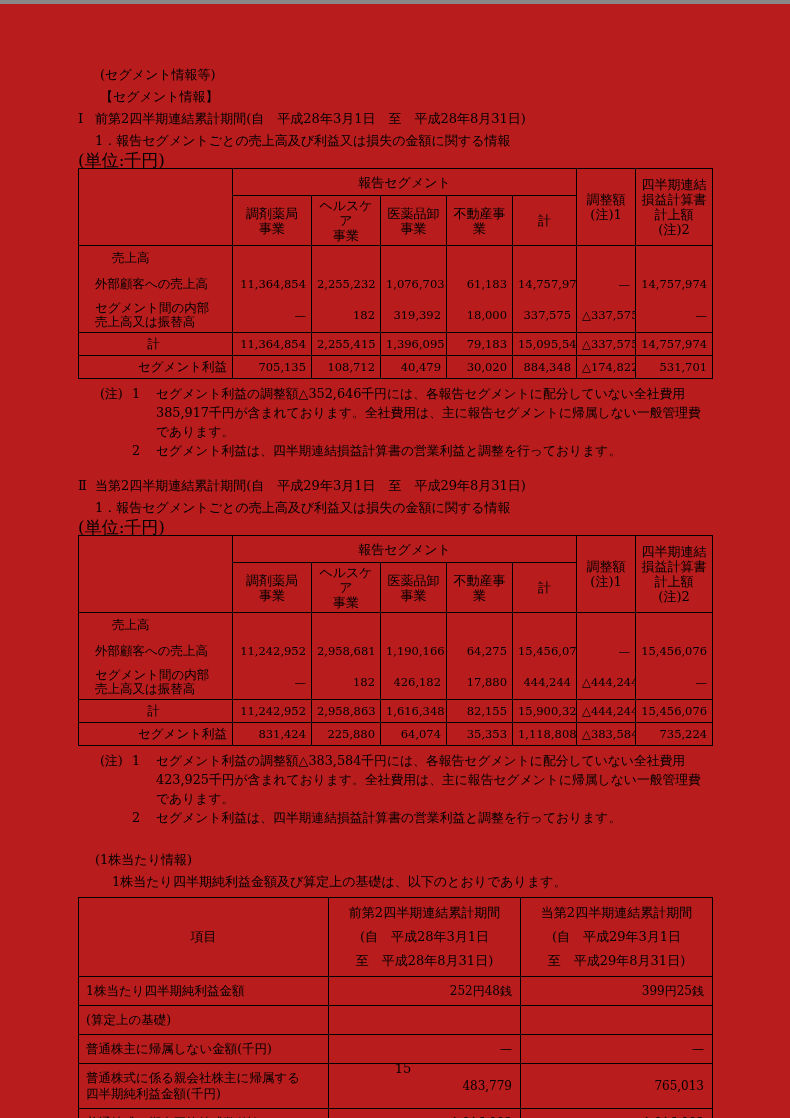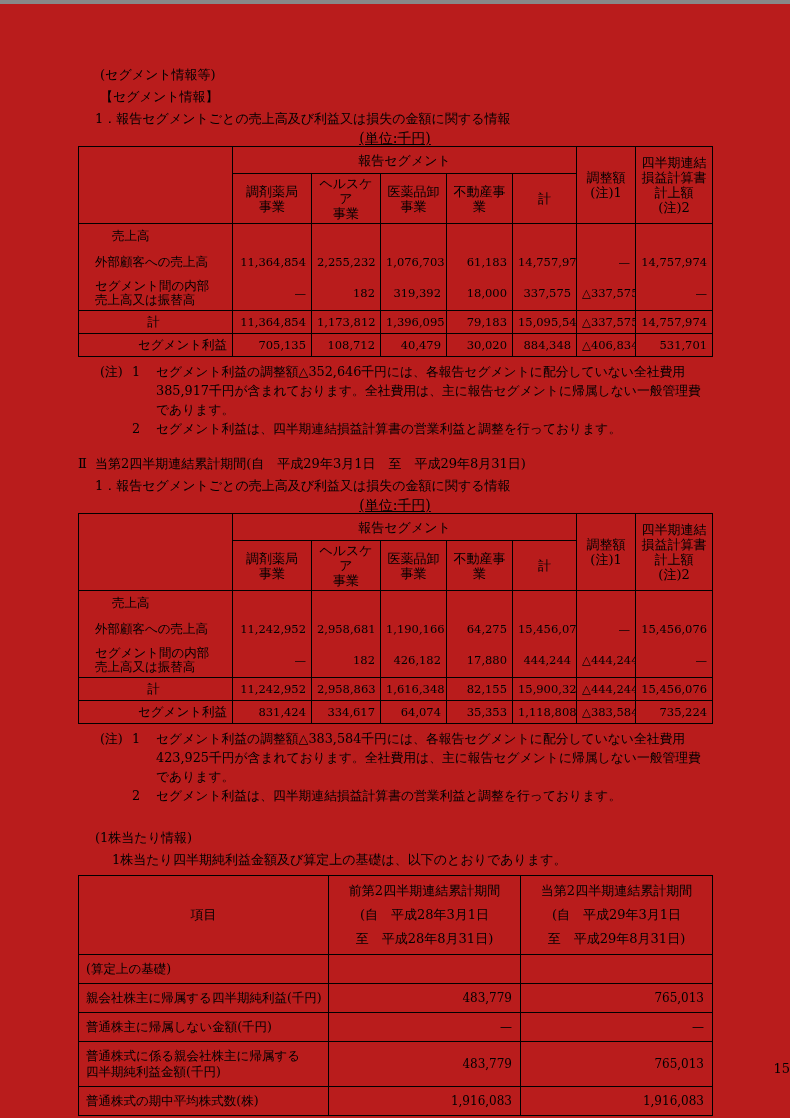--- a/index.html
+++ b/index.html
@@ -7,21 +7,21 @@
     width:790px;height:1118px;background:#b91c1c;color:#000;
     font-family:"DejaVu Serif","Liberation Serif",serif;
     position:relative;box-sizing:border-box;
     padding:60px 78px 0 78px;font-size:13px;
     margin:4px auto;overflow:hidden;
   }
   .h-indent{margin-left:22px;line-height:22px;}
   .sec-line{line-height:22px;}
   .sec-line .numeral{display:inline-block;width:17px;}
   .sub-line{margin-left:17px;line-height:22px;}
-  .unit{text-align:center;font-size:14px;line-height:15px;margin-top:1px;text-decoration:underline;}
+  .unit{text-align:left;font-size:17px;line-height:15px;margin-top:1px;}
 
   table{border-collapse:collapse;table-layout:fixed;width:634px;}
   td,th{border:1px solid #000;font-weight:normal;overflow:hidden;}
   th{text-align:center;font-size:13px;line-height:15px;padding:2px 1px;vertical-align:middle;}
   .ml{white-space:pre-line;}
 
   
   .seg td{font-size:11.5px;line-height:14px;padding:3px 5px;vertical-align:middle;}
   .seg th.grp{height:22px;}
   .seg tr.sub th{height:32px;}
@@ -46,30 +46,33 @@
 
   
   .eps-title{margin-top:22px;margin-left:17px;line-height:22px;}
   .eps-sub{margin-left:34px;line-height:22px;}
   .eps{margin-top:4px;}
   .eps th{line-height:24px;padding:3px 2px;}
   .eps td{font-size:12.5px;line-height:16px;padding:6px 6px;vertical-align:middle;}
   .eps td.lbl{text-align:left;padding-left:7px;}
   .eps td.num{text-align:right;font-size:12px;padding-right:8px;}
 
-  .page-number{position:absolute;left:16px;right:0;bottom:46px;text-align:right;font-size:13px;}
+  .page-number{position:absolute;left:16px;right:0;bottom:46px;text-align:center;font-size:13px;}
 </style>
 </head>
 <body>
 
 <div class="page">
 
   <div class="h-indent">(セグメント情報等)</div>
   <div class="h-indent">【セグメント情報】</div>
 
+  <div class="sec-line">
+    <span class="numeral">Ⅰ</span><span>前第2四半期連結累計期間(自　平成28年3月1日　至　平成28年8月31日)</span>
+  </div>
   <div class="sub-line">1．報告セグメントごとの売上高及び利益又は損失の金額に関する情報</div>
   <div class="unit">(単位:千円)</div>
 
   <table class="seg">
     <colgroup>
       <col style="width:154px">
         <col style="width:79px">
         <col style="width:69px">
         <col style="width:66px">
       <col style="width:66px">
@@ -127,35 +130,35 @@
         <td class="num">182</td>
         <td class="num">319,392</td>
         <td class="num">18,000</td>
         <td class="num">337,575</td>
         <td class="num">△337,575</td>
         <td class="num">—</td>
       </tr>
       <tr class="t">
         <td class="lbl ctr">計</td>
         <td class="num">11,364,854</td>
-        <td class="num">1,173,812</td>
+        <td class="num">2,255,415</td>
         <td class="num">1,396,095</td>
         <td class="num">79,183</td>
         <td class="num">15,095,549</td>
         <td class="num">△337,575</td>
         <td class="num">14,757,974</td>
       </tr>
       <tr class="p">
         <td class="lbl">セグメント利益</td>
         <td class="num">705,135</td>
         <td class="num">108,712</td>
         <td class="num">40,479</td>
         <td class="num">30,020</td>
         <td class="num">884,348</td>
-        <td class="num">△406,834</td>
+        <td class="num">△174,822</td>
         <td class="num">531,701</td>
       </tr>
     </tbody>
   </table>
 
   <div class="notes">
     <div class="note-row">
       <span class="note-mark">(注)</span>
       <span class="note-num">1</span>
       <div class="note-text">セグメント利益の調整額△352,646千円には、各報告セグメントに配分していない全社費用385,917千円が含まれております。全社費用は、主に報告セグメントに帰属しない一般管理費であります。</div>
@@ -244,21 +247,21 @@
         <td class="num">2,958,863</td>
         <td class="num">1,616,348</td>
         <td class="num">82,155</td>
         <td class="num">15,900,320</td>
         <td class="num">△444,244</td>
         <td class="num">15,456,076</td>
       </tr>
       <tr class="p">
         <td class="lbl">セグメント利益</td>
         <td class="num">831,424</td>
-        <td class="num">334,617</td>
+        <td class="num">225,880</td>
         <td class="num">64,074</td>
         <td class="num">35,353</td>
         <td class="num">1,118,808</td>
         <td class="num">△383,584</td>
         <td class="num">735,224</td>
       </tr>
     </tbody>
   </table>
 
   <div class="notes">
@@ -289,28 +292,28 @@
         <th class="ml">前第2四半期連結累計期間
 (自　平成28年3月1日
 至　平成28年8月31日)</th>
         <th class="ml">当第2四半期連結累計期間
 (自　平成29年3月1日
 至　平成29年8月31日)</th>
       </tr>
     </thead>
     <tbody>
       <tr>
+        <td class="lbl">1株当たり四半期純利益金額</td>
+        <td class="num">252円48銭</td>
+        <td class="num">399円25銭</td>
+      </tr>
+      <tr>
         <td class="lbl">(算定上の基礎)</td>
         <td class="num"></td>
         <td class="num"></td>
-      </tr>
-      <tr>
-        <td class="lbl">親会社株主に帰属する四半期純利益(千円)</td>
-        <td class="num">483,779</td>
-        <td class="num">765,013</td>
       </tr>
       <tr>
         <td class="lbl">普通株主に帰属しない金額(千円)</td>
         <td class="num">—</td>
         <td class="num">—</td>
       </tr>
       <tr>
         <td class="lbl ml">普通株式に係る親会社株主に帰属する
 四半期純利益金額(千円)</td>
         <td class="num">483,779</td>

